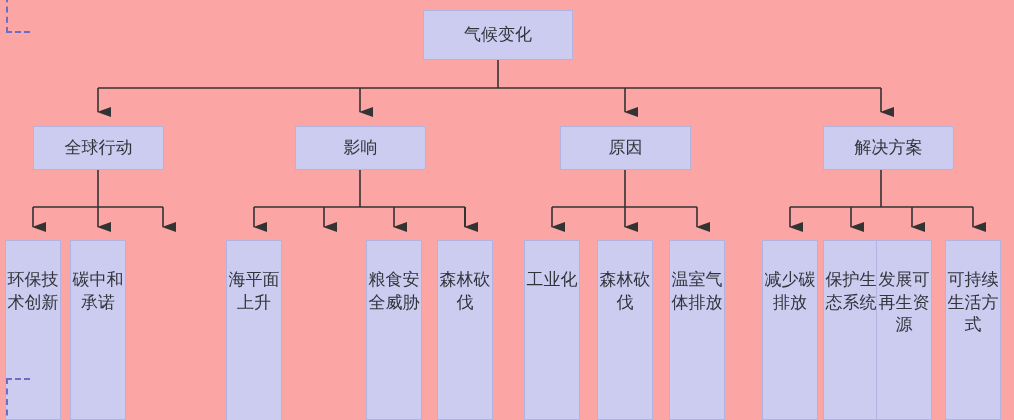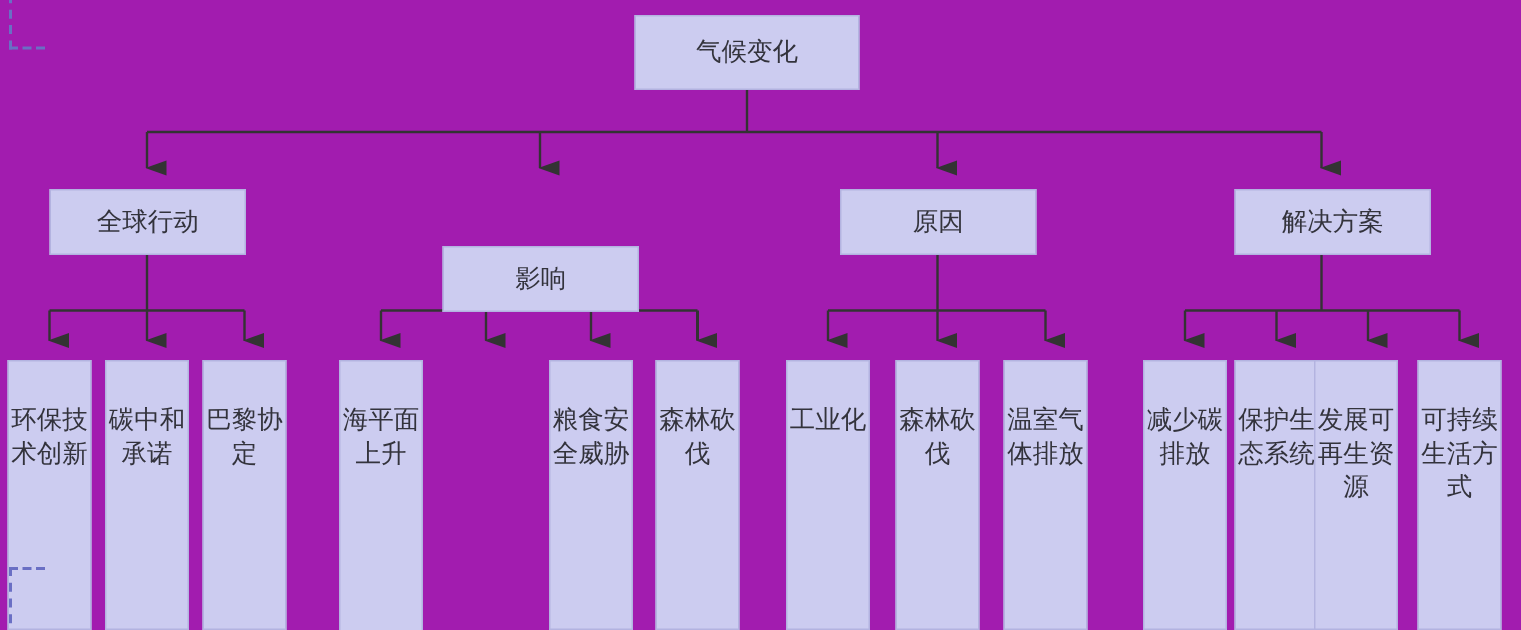--- a/index.html
+++ b/index.html
@@ -4,21 +4,21 @@
 <style>
   html, body {
     margin: 0;
     padding: 0;
     background: #ffffff;
   }
   #canvas {
     position: relative;
     width: 1014px;
     height: 420px;
-    background: #a21caf;
+    background: #fca5a5;
     overflow: hidden;
     font-family: "Liberation Sans", "DejaVu Sans", sans-serif;
     text-decoration: underline;
   }
   svg.edges {
     position: absolute;
     left: 0;
     top: 0;
     width: 1014px;
     height: 420px;
@@ -165,39 +165,36 @@
     </g>
   </svg>
 
   <div class="node level0" style="left:423px; top:10px; width:150px; height:50px;">
     <span>气候变化</span>
   </div>
 
   <div class="node level1" style="left:33px; top:126px; width:131px; height:44px;">
     <span>全球行动</span>
   </div>
-  <div class="node level1" style="left:295px; top:126px; width:131px; height:44px;margin-top:38px;">
+  <div class="node level1" style="left:295px; top:126px; width:131px; height:44px;">
     <span>影响</span>
   </div>
   <div class="node level1" style="left:560px; top:126px; width:131px; height:44px;">
     <span>原因</span>
   </div>
   <div class="node level1" style="left:823px; top:126px; width:131px; height:44px;">
     <span>解决方案</span>
   </div>
 
   <div class="node level2" style="left:5px; top:240px; width:56px; height:180px;">
     <span>环保技术创新</span>
   </div>
   <div class="node level2" style="left:70px; top:240px; width:56px; height:180px;">
     <span>碳中和承诺</span>
   </div>
-  <div class="node level2" style="left:135px; top:240px; width:56px; height:180px;">
-    <span>巴黎协定</span>
-  </div>
 
   <div class="node level2" style="left:226px; top:240px; width:56px; height:196px;">
     <span>海平面上升</span>
   </div>
   <div class="node level2" style="left:366px; top:240px; width:56px; height:180px;">
     <span>粮食安全威胁</span>
   </div>
   <div class="node level2" style="left:437px; top:240px; width:56px; height:180px;">
     <span>森林砍伐</span>
   </div>

